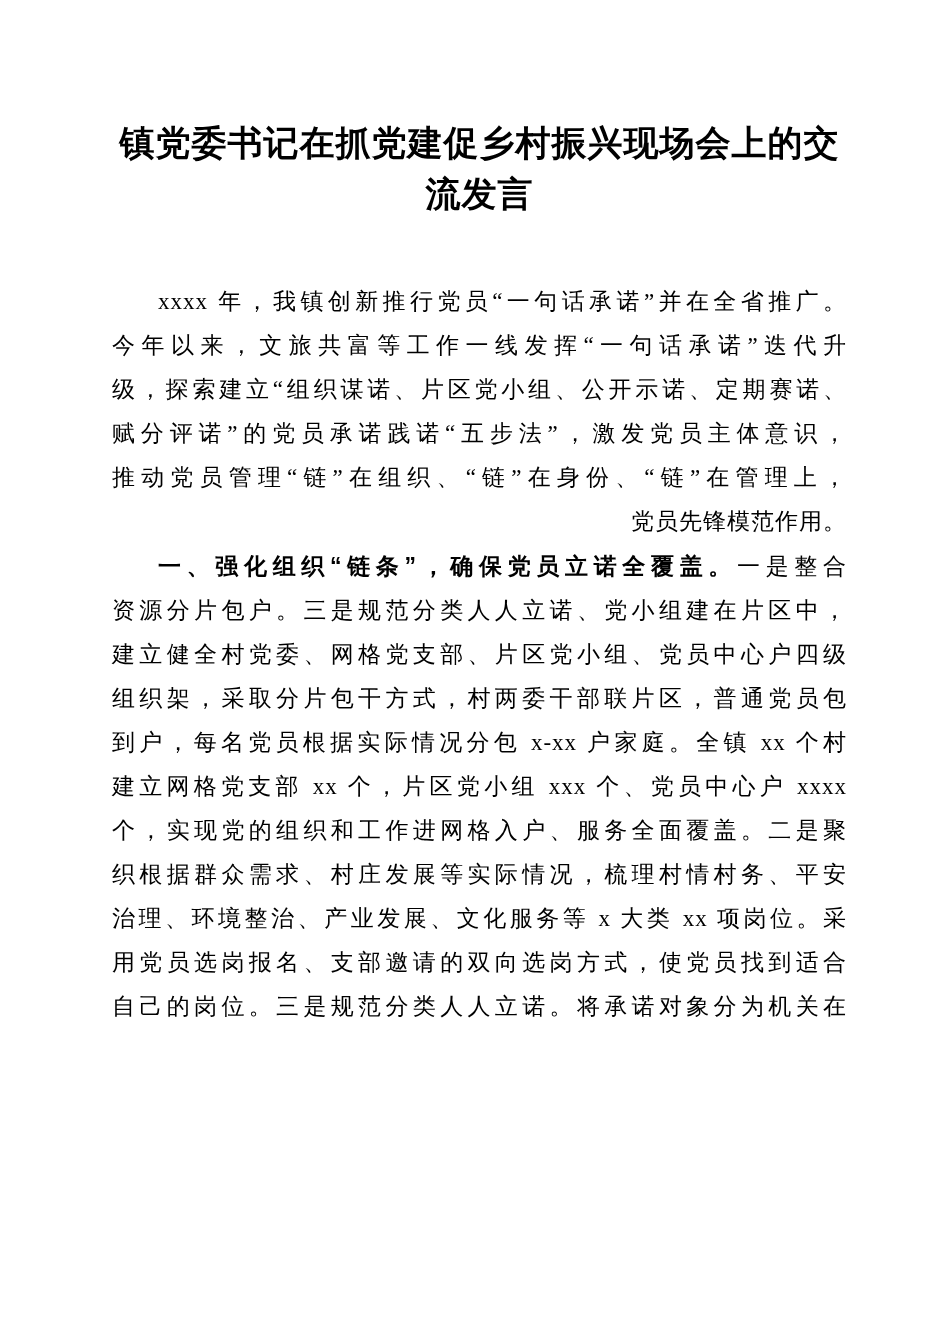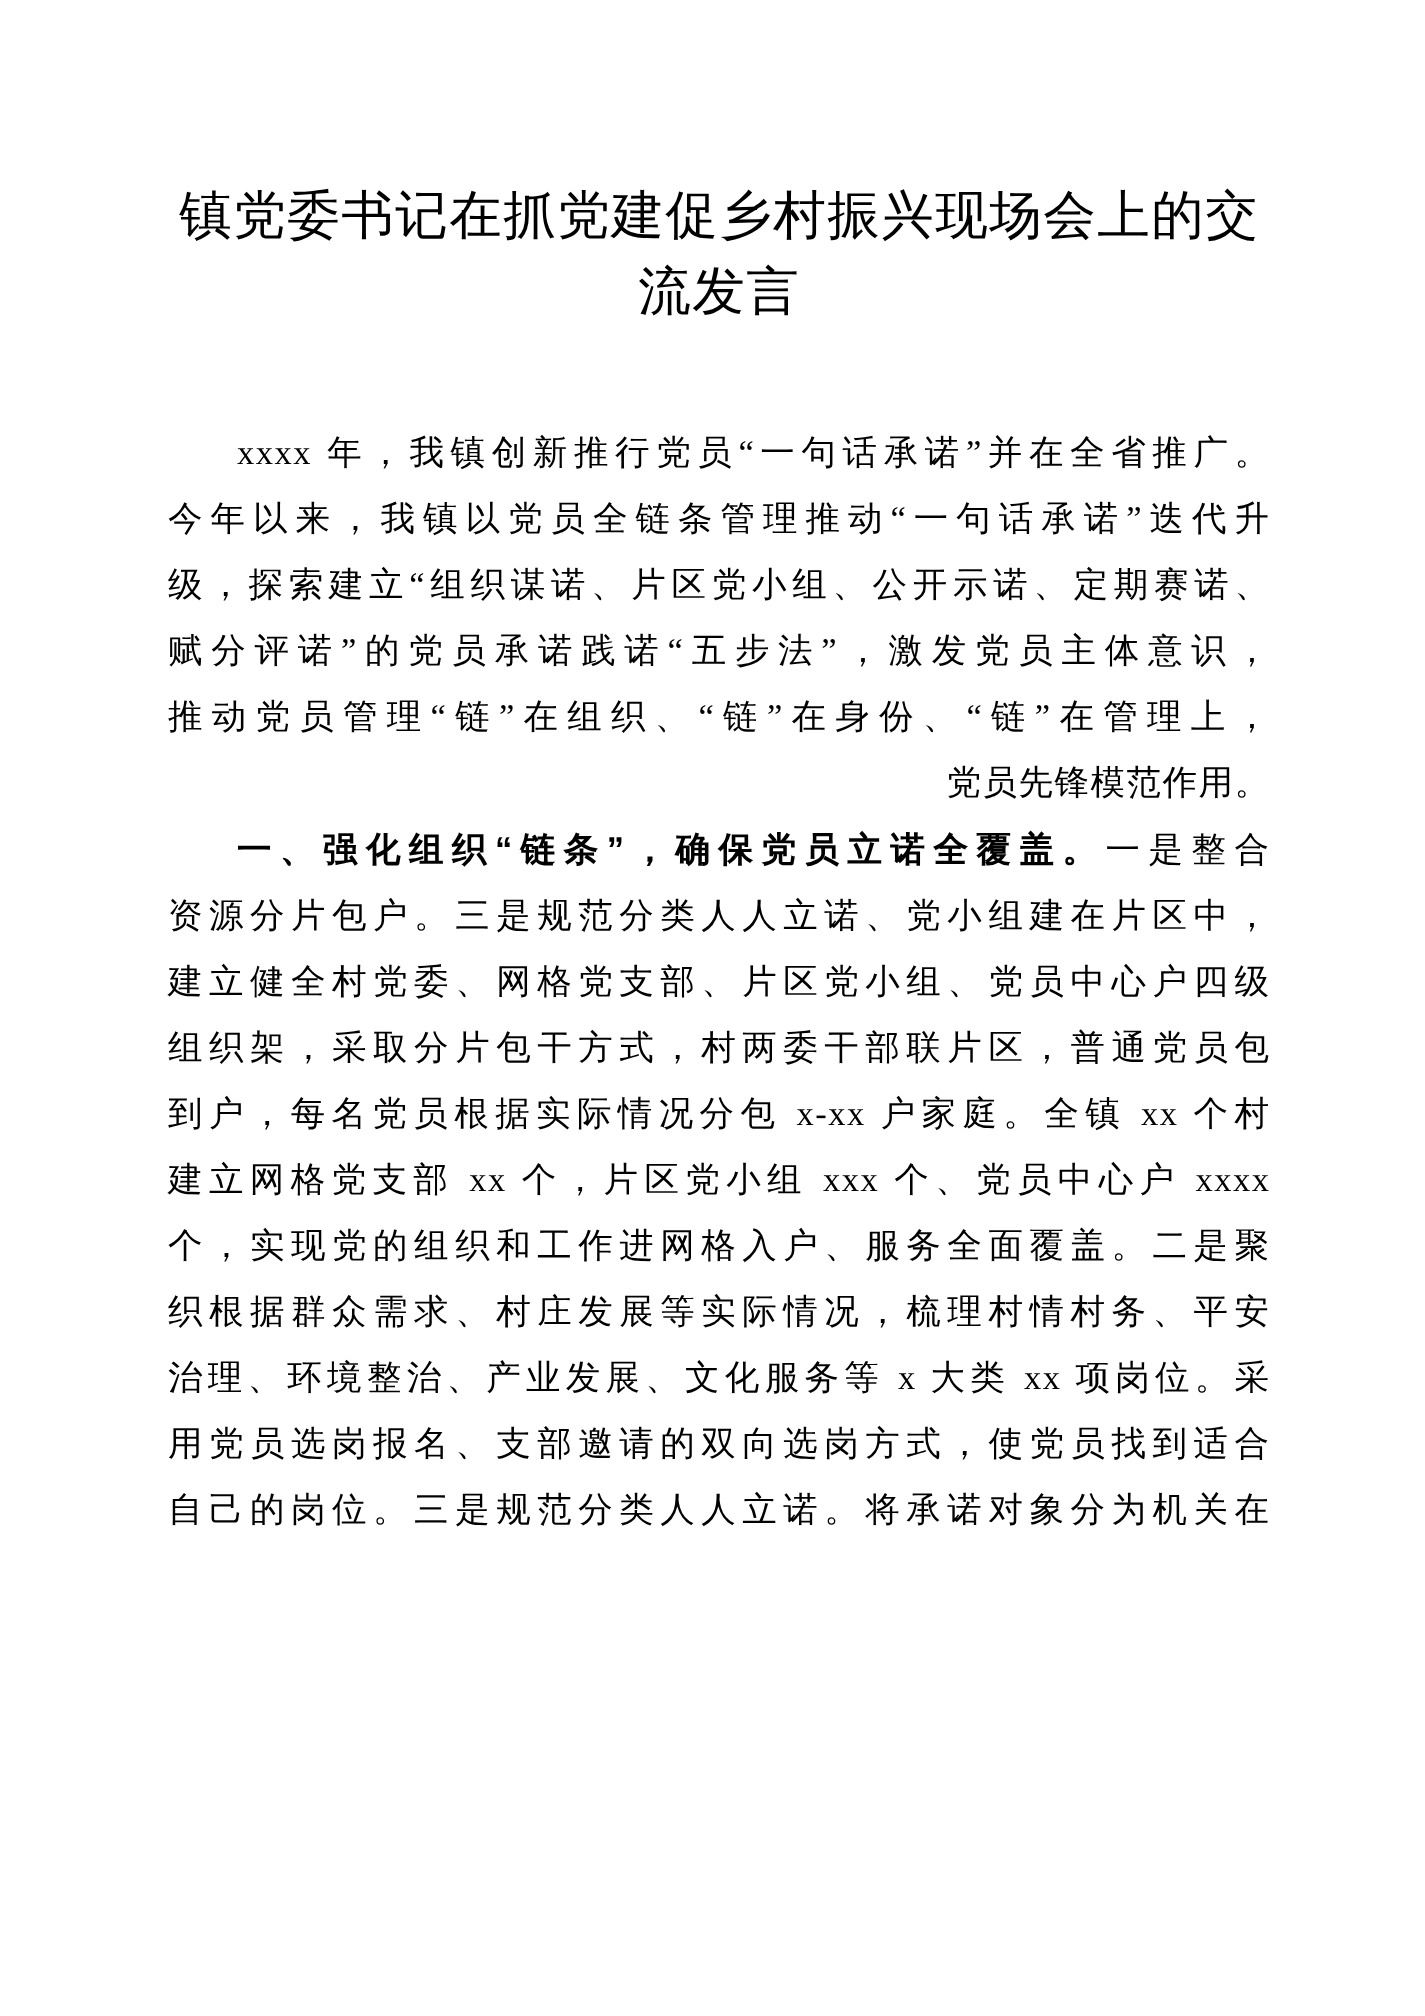--- a/index.html
+++ b/index.html
@@ -14,21 +14,21 @@
     height: 1344px;
     margin: 0 auto;
     padding: 118px 103px 0 112px;
     background: #ffffff;
     color: #000000;
     overflow: hidden;
   }
   .doc-title {
     margin: 0 0 60px 0;
     font-family: "Liberation Serif", serif;
-    font-weight: 400;
+    font-weight: 700;
     font-size: 35px;
     line-height: 51px;
     letter-spacing: 1px;
     text-align: center;
     color: #000000;
   }
   .doc-body {
     font-family: "Liberation Serif", serif;
     font-size: 23px;
     color: #000000;
@@ -59,21 +59,21 @@
 <body>
 
 <div class="page">
 
   <h1 class="doc-title">镇党委书记在抓党建促乡村振兴现场会上的交流发言</h1>
 
   <div class="doc-body">
 
     <div class="para">
       <div class="line ind">xxxx 年，我镇创新推行党员“一句话承诺”并在全省推广。</div>
-      <div class="line">今年以来，我镇以党员全链条管理推动“一句话承诺”迭代升</div>
+      <div class="line">今年以来，文旅共富等工作一线发挥“一句话承诺”迭代升</div>
       <div class="line">级，探索建立“组织谋诺、片区党小组、公开示诺、定期赛诺、</div>
       <div class="line">赋分评诺”的党员承诺践诺“五步法”，激发党员主体意识，</div>
       <div class="line">推动党员管理“链”在组织、“链”在身份、“链”在管理上，</div>
       <div class="line noj">党员先锋模范作用。</div>
     </div>
 
     <div class="para">
       <div class="line ind"><span class="bold-run">一、强化组织“链条”，确保党员立诺全覆盖。</span><span>一是整合</span></div>
       <div class="line">资源分片包户。三是规范分类人人立诺、党小组建在片区中，</div>
       <div class="line">建立健全村党委、网格党支部、片区党小组、党员中心户四级</div>

